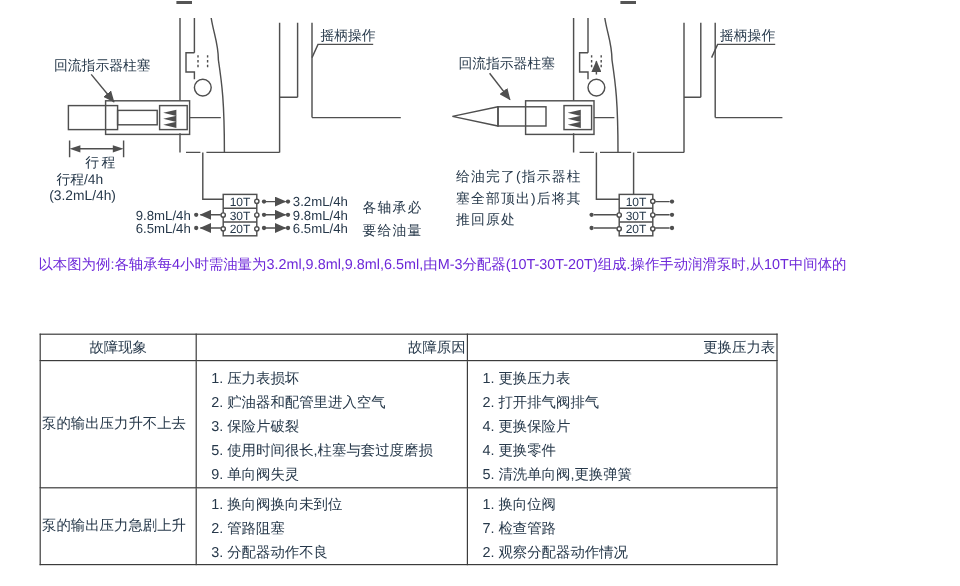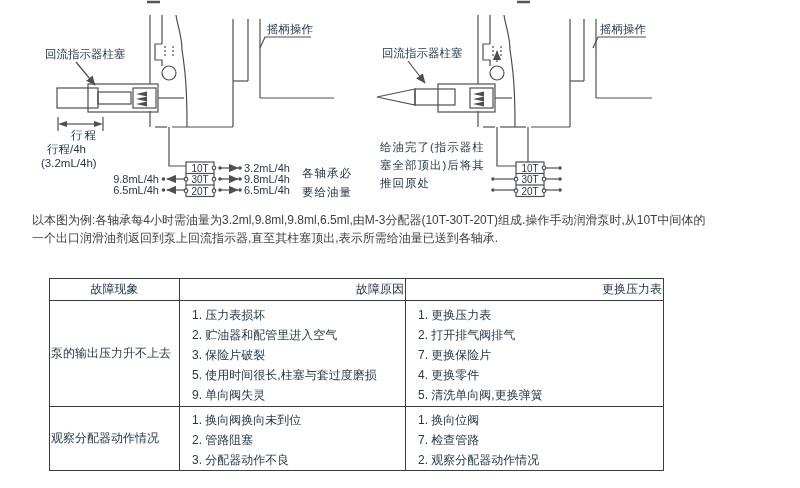--- a/index.html
+++ b/index.html
@@ -1,21 +1,21 @@
 <!DOCTYPE html>
 <html><head>
 <meta charset="utf-8">
 <style>
   html,body{margin:0;padding:0;background:#fff;}
   .page{position:relative;width:800px;height:488px;background:#ffffff;overflow:hidden;
         font-family:"Liberation Sans","DejaVu Sans",sans-serif;color:#26384a;}
   .abs{position:absolute;}
   svg text{font-family:"Liberation Sans","DejaVu Sans",sans-serif;fill:#26384a;}
-  .para{left:32px;width:768px;white-space:nowrap;font-size:12px;line-height:18px;color:#404040;}
-  table.fault{border-collapse:collapse;table-layout:fixed;width:614px;margin-left:16px;}
+  .para{left:32px;width:768px;white-space:nowrap;font-size:12px;line-height:18px;color:#6d28d9;}
+  table.fault{border-collapse:collapse;table-layout:fixed;width:614px;}
   table.fault td,table.fault th{border:1px solid #3c3c3c;font-size:12px;font-weight:normal;
         color:#26384a;vertical-align:middle;overflow:hidden;}
   th.h-center{text-align:center;height:19px;}
   th.h-left{text-align:right;padding-left:12px;height:19px;}
   td.phen{}
   td.lst{vertical-align:top;padding:3px 4px 0 12px;}
   td.lst div{line-height:20px;white-space:nowrap;}
 </style>
 </head>
 <body>
@@ -217,21 +217,20 @@
       <text x="380" y="151" font-size="11.5" letter-spacing="1">给油完了(指示器柱</text>
       <text x="380" y="169" font-size="11.5" letter-spacing="1">塞全部顶出)后将其</text>
       <text x="380" y="187" font-size="11.5" letter-spacing="1">推回原处</text>
       <text x="530" y="171.5" font-size="10" text-anchor="middle">10T</text>
       <text x="530" y="183" font-size="10" text-anchor="middle">30T</text>
       <text x="530" y="194.5" font-size="10" text-anchor="middle">20T</text>
     </g>
   </svg>
 
   <div class="abs para" style="top:211px;">以本图为例:各轴承每4小时需油量为3.2ml,9.8ml,9.8ml,6.5ml,由M-3分配器(10T-30T-20T)组成.操作手动润滑泵时,从10T中间体的</div>
-  <div class="abs para" style="top:229px;">一个出口润滑油剂返回到泵上回流指示器,直至其柱塞顶出,表示所需给油量已送到各轴承.</div>
 
   <table class="fault abs" style="left:33px;top:278px;">
     <colgroup>
       <col style="width:130px">
         <col style="width:226px">
         <col style="width:258px">
     </colgroup>
     <tbody>
         <tr>
       <th class="h-center">故障现象</th>
@@ -243,27 +242,27 @@
       <td class="lst">
         <div>1. 压力表损坏</div>
         <div>2. 贮油器和配管里进入空气</div>
         <div>3. 保险片破裂</div>
         <div>5. 使用时间很长,柱塞与套过度磨损</div>
         <div>9. 单向阀失灵</div>
       </td>
       <td class="lst">
         <div>1. 更换压力表</div>
         <div>2. 打开排气阀排气</div>
-        <div>7. 更换保险片</div>
+        <div>4. 更换保险片</div>
         <div>4. 更换零件</div>
         <div>5. 清洗单向阀,更换弹簧</div>
       </td>
     </tr>
     <tr style="height:63px;">
-      <td class="phen">观察分配器动作情况</td>
+      <td class="phen">泵的输出压力急剧上升</td>
       <td class="lst">
         <div>1. 换向阀换向未到位</div>
         <div>2. 管路阻塞</div>
         <div>3. 分配器动作不良</div>
       </td>
       <td class="lst">
         <div>1. 换向位阀</div>
         <div>7. 检查管路</div>
         <div>2. 观察分配器动作情况</div>
       </td>

